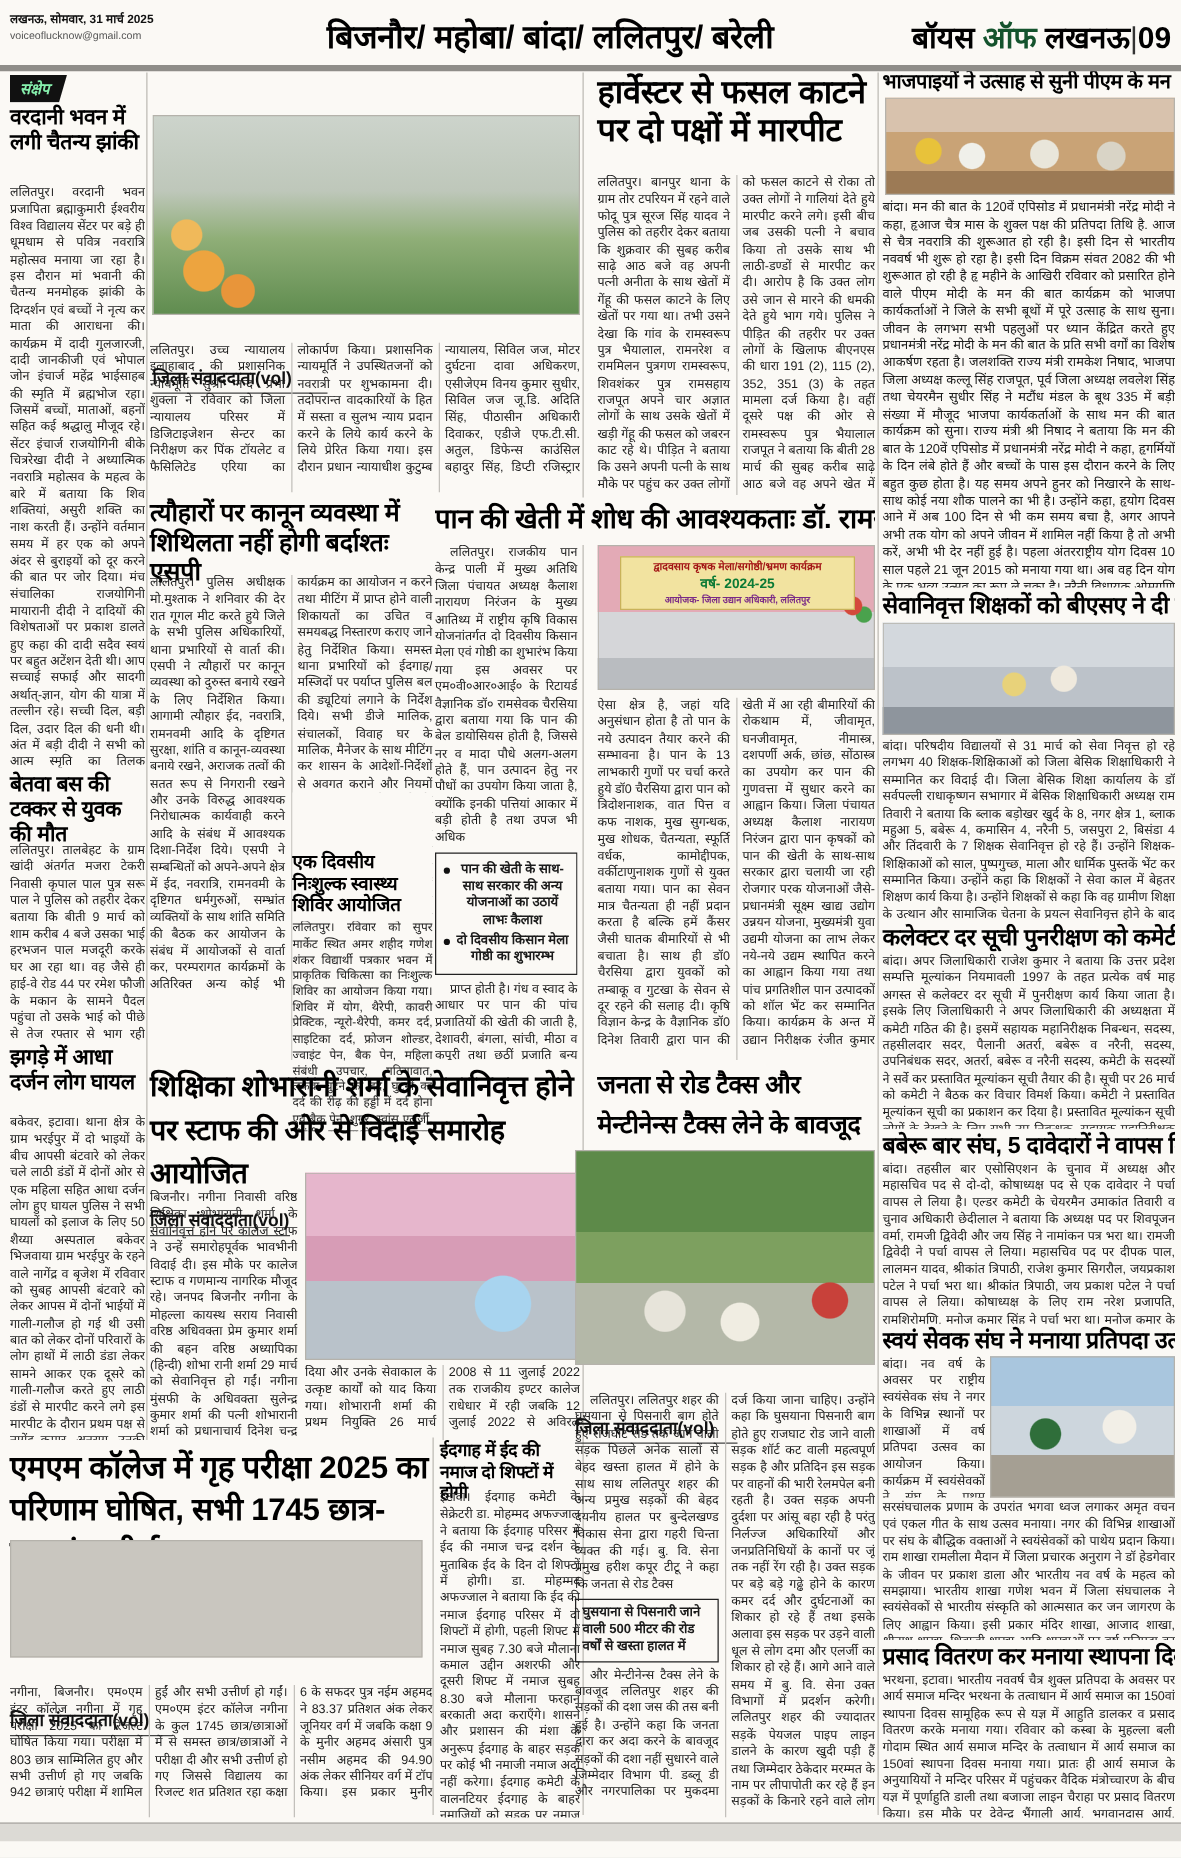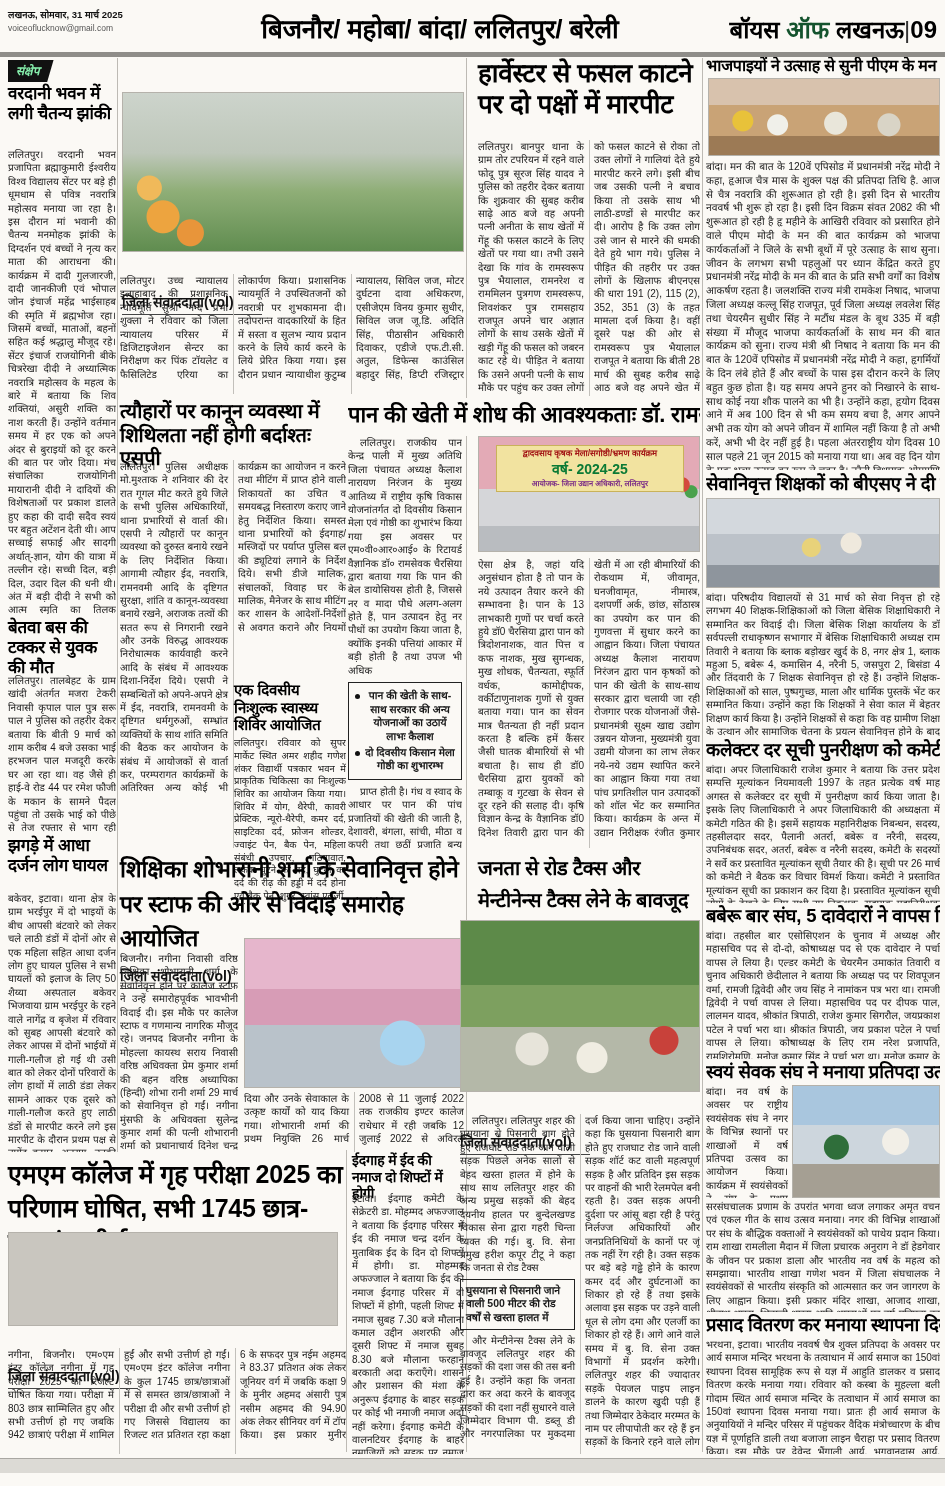--- a/index.html
+++ b/index.html
@@ -17,21 +17,21 @@
   .mast-rule{background:#8f8d89;}
   .brief-tag{background:#111;color:#86efac;font-weight:bold;font-style:italic;font-size:12px;
              padding:2px 14px 3px 8px;clip-path:polygon(0 0,100% 0,86% 100%,0 100%);display:inline-block;}
   .news-box{border:1.5px solid #222;padding:4px 5px;font-weight:bold;font-size:10.5px;line-height:1.3;
             margin:4px 0;text-align:left;break-inside:avoid;}
   .bullet-box{border:1.5px solid #222;padding:4px 6px;margin:5px 0;break-inside:avoid;}
   .bullet-box div{font-weight:bold;font-size:10.5px;line-height:1.3;position:relative;padding-left:10px;margin:2px 0;text-align:center;}
   .bullet-box div::before{content:"";position:absolute;left:0;top:5px;width:5px;height:5px;border-radius:50%;background:#111;}
   .banner{position:absolute;left:8%;top:8%;width:84%;background:#f2e3a0;border:1px solid #c9b25a;
           color:#a31515;font-weight:bold;text-align:center;font-size:8.5px;line-height:1.35;padding:2px 0;}
-  .banner .yr{color:#0a7a35;font-size:14px;}
+  .banner .yr{color:#0a7a35;font-size:11px;}
   .footer-bar{background:#dcdad5;border-top:1px solid #a9a7a2;}
 </style>
 </head>
 <body>
 
 <div id="page">
 
   <div class="abs" style="left:8px;top:8px;width:170px;">
     <div style="font-size:9.5px;font-weight:bold;color:#111;">लखनऊ, सोमवार, 31 मार्च 2025</div>
     <div style="font-size:8.5px;color:#555;margin-top:2px;">voiceoflucknow@gmail.com</div>

